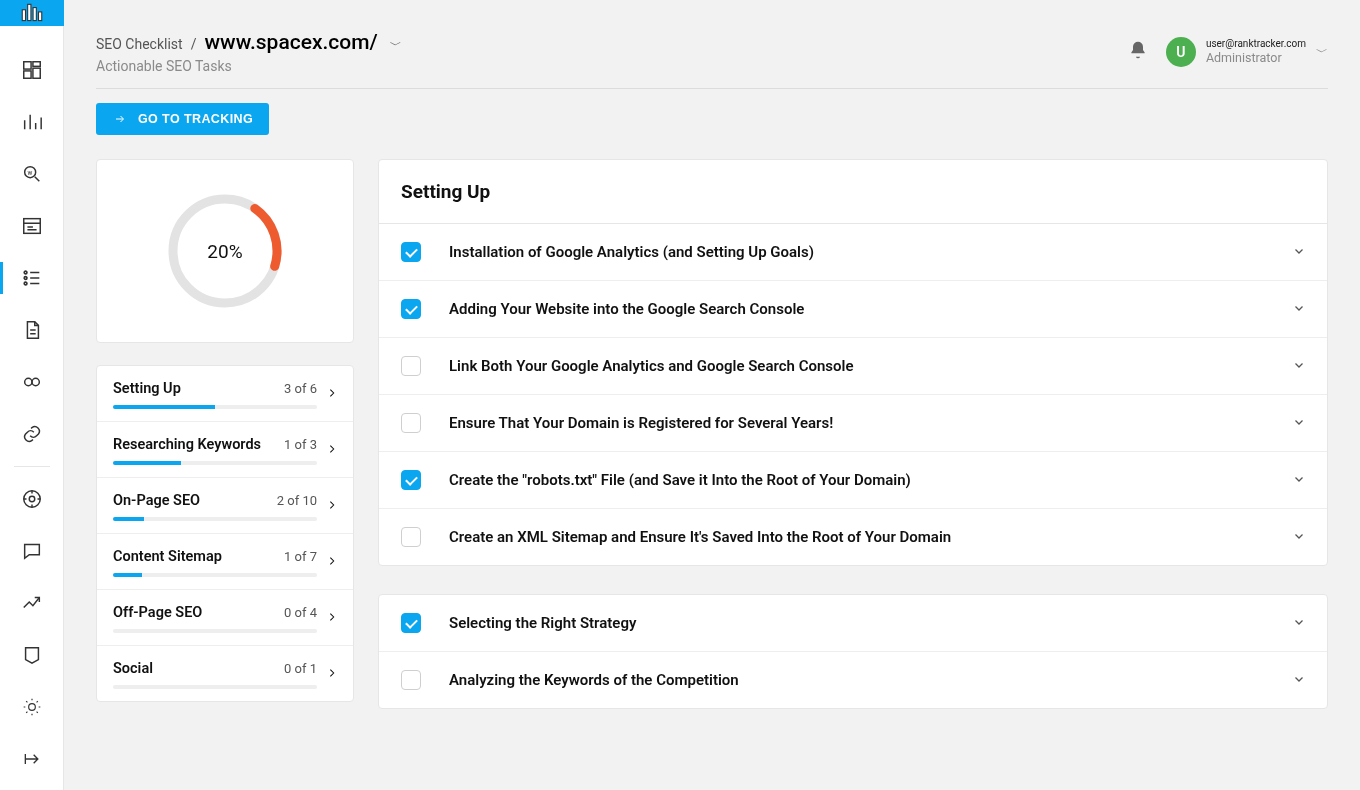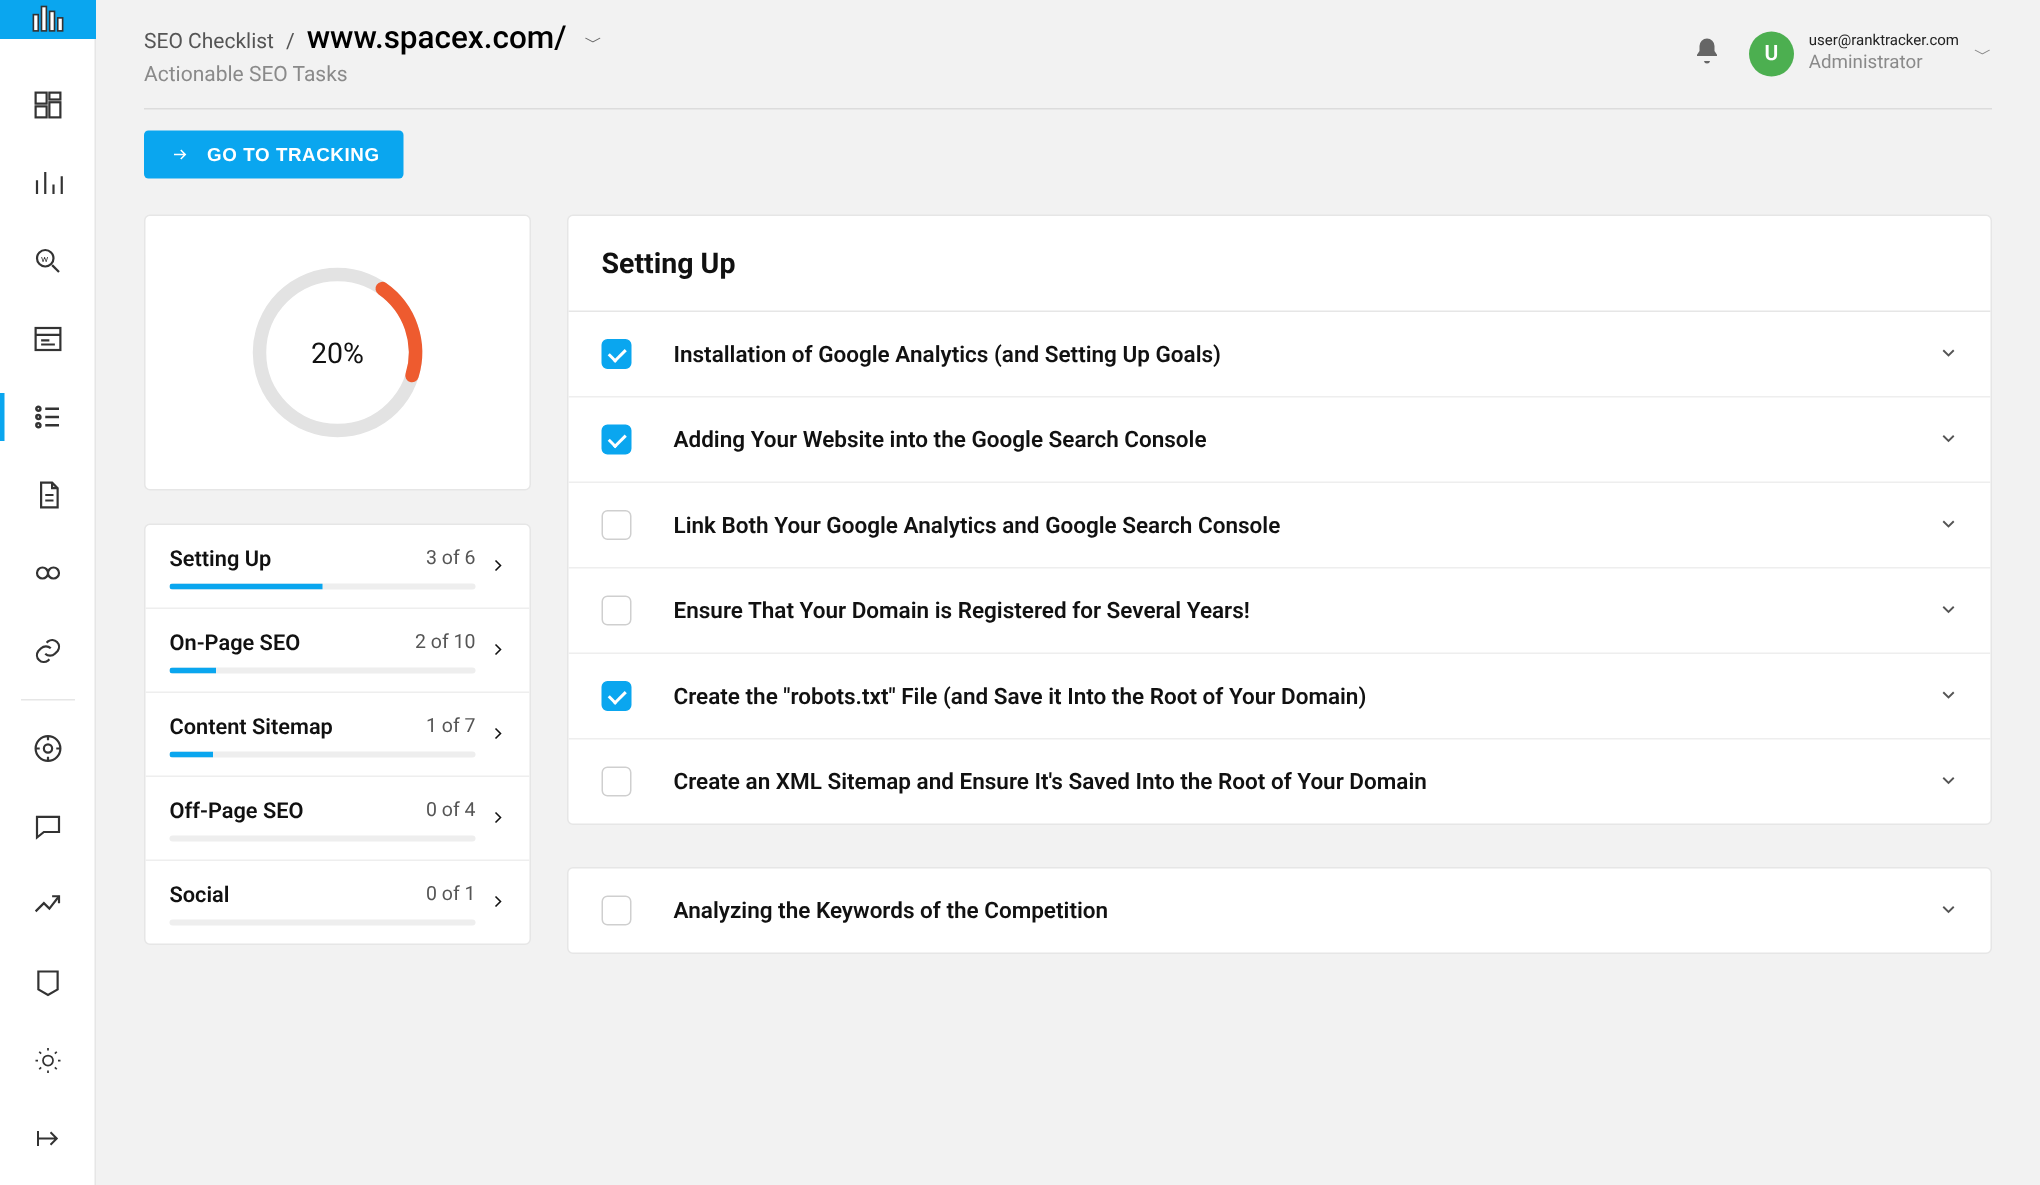--- a/index.html
+++ b/index.html
@@ -36,21 +36,21 @@
   }
   .rail-item.active::before{
     content:""; position:absolute; left:0; top:10px; bottom:10px; width:3px; background:#0aa6ef;
   }
   .rail-sep { width:36px; height:1px; background:#e6e6e6; margin:6px 0;}
   .rail-bottom {display:flex;flex-direction:column;align-items:center;padding-bottom:10px;}
   .rail svg { stroke:#333; }
   
   .main { flex:1; display:flex; flex-direction:column; overflow:hidden;}
   .topbar {
-    padding: 14px 32px 0 32px;
+    padding: 30px 32px 0 32px;
   }
   .breadcrumb-row {display:flex;align-items:center;justify-content:space-between;}
   .breadcrumb {display:flex;align-items:baseline;gap:8px;color:#555;font-size:14px;}
   .breadcrumb .domain {font-size:21px;color:#000000;font-weight:500;}
   .breadcrumb .chev {font-size:12px;color:#666;margin-left:4px;}
   .subtitle {font-size:14px;color:#8a8a8a;margin-top:4px;}
   .topbar-right{display:flex;align-items:center;gap:18px;}
   .bell{color:#666;cursor:pointer;}
   .avatar{width:30px;height:30px;border-radius:50%;background:#4caf50;color:#fff;display:flex;align-items:center;justify-content:center;font-weight:600;font-size:14px;}
   .userbox{display:flex;align-items:center;gap:10px;cursor:pointer;}
@@ -263,20 +263,34 @@
                   <span style="width:50%"></span>
                 </div>
               </div>
               <span class="cat-chevron"><svg width="10" height="14" viewBox="0 0 24 24" fill="none" stroke="#111" stroke-width="2.5">
                   <path d="M8 4l8 8-8 8"></path>
                 </svg></span>
             </div>
             <div class="cat">
               <div class="cat-body">
                 <div class="cat-head">
+                  <span class="cat-title">Researching Keywords</span>
+                  <span class="cat-count">1 of 3</span>
+                </div>
+                <div class="catbar">
+                  <span style="width:33.33333333333333%"></span>
+                </div>
+              </div>
+              <span class="cat-chevron"><svg width="10" height="14" viewBox="0 0 24 24" fill="none" stroke="#111" stroke-width="2.5">
+                  <path d="M8 4l8 8-8 8"></path>
+                </svg></span>
+            </div>
+            <div class="cat">
+              <div class="cat-body">
+                <div class="cat-head">
                   <span class="cat-title">On-Page SEO</span>
                   <span class="cat-count">2 of 10</span>
                 </div>
                 <div class="catbar">
                   <span style="width:15.384615384615385%"></span>
                 </div>
               </div>
               <span class="cat-chevron"><svg width="10" height="14" viewBox="0 0 24 24" fill="none" stroke="#111" stroke-width="2.5">
                   <path d="M8 4l8 8-8 8"></path>
                 </svg></span>
@@ -367,20 +381,27 @@
             <div class="task">
               <span class="chk"></span>
               <span class="task-title">Create an XML Sitemap and Ensure It's Saved Into the Root of Your Domain</span>
               <span class="task-chevron"><svg width="12" height="12" viewBox="0 0 24 24" fill="none" stroke="#555" stroke-width="2.5">
                   <path d="M5 9l7 7 7-7"></path>
                 </svg></span>
             </div>
           </div>
           <div class="section">
             <div class="task">
+              <span class="chk done"></span>
+              <span class="task-title">Selecting the Right Strategy</span>
+              <span class="task-chevron"><svg width="12" height="12" viewBox="0 0 24 24" fill="none" stroke="#555" stroke-width="2.5">
+                  <path d="M5 9l7 7 7-7"></path>
+                </svg></span>
+            </div>
+            <div class="task">
               <span class="chk"></span>
               <span class="task-title">Analyzing the Keywords of the Competition</span>
               <span class="task-chevron"><svg width="12" height="12" viewBox="0 0 24 24" fill="none" stroke="#555" stroke-width="2.5">
                   <path d="M5 9l7 7 7-7"></path>
                 </svg></span>
             </div>
           </div>
         </div>
     </div>
   </div>

